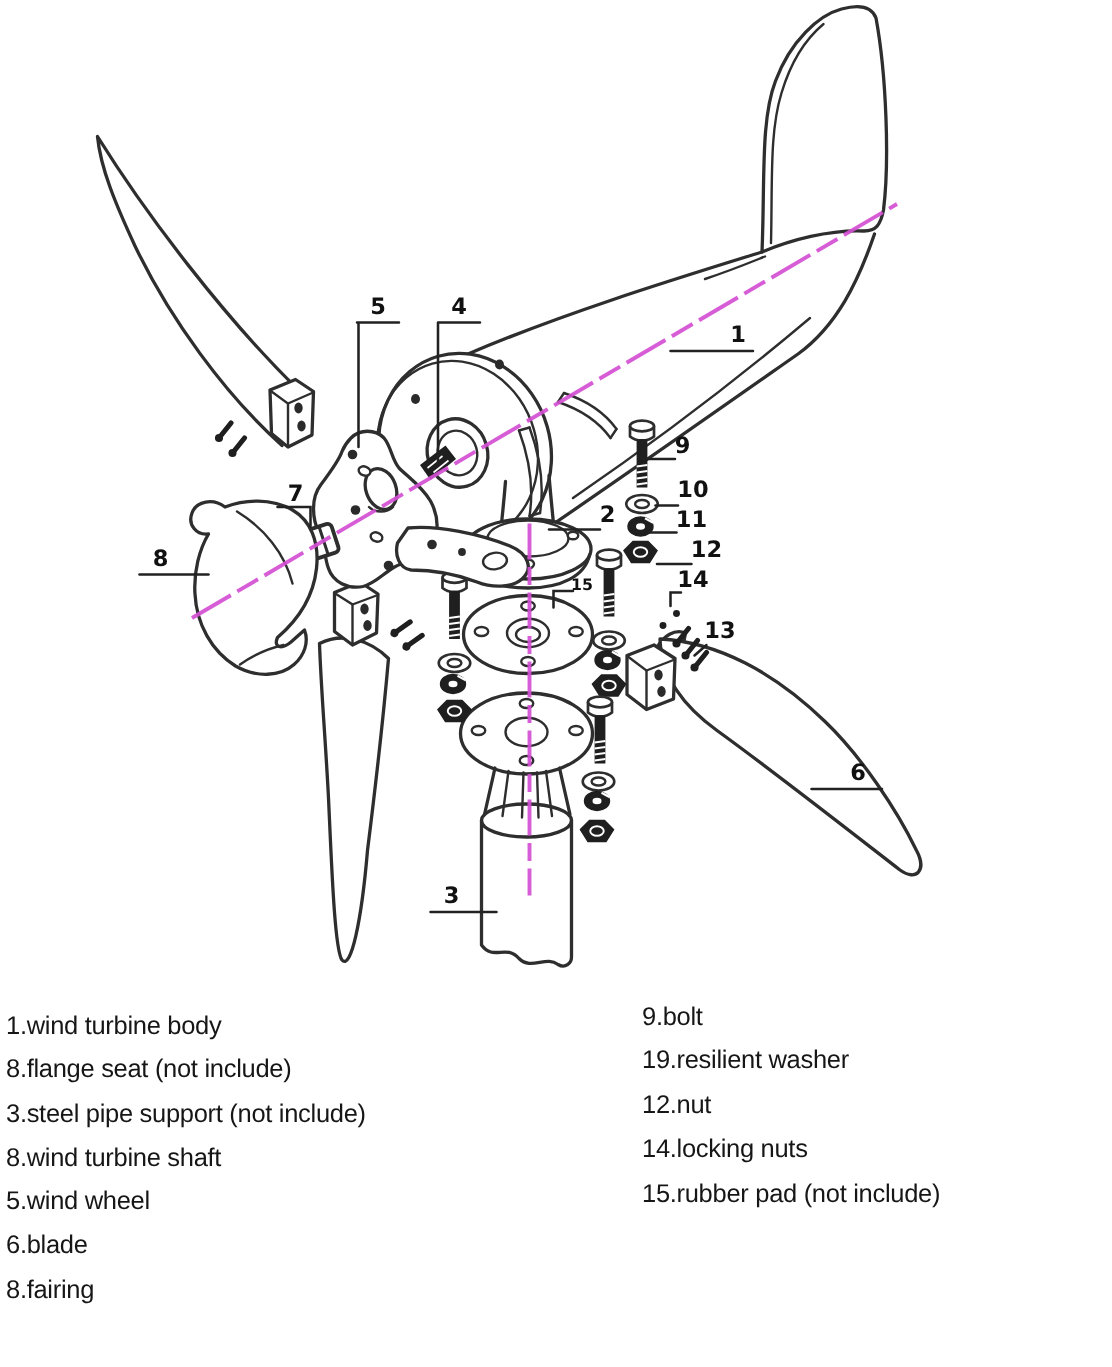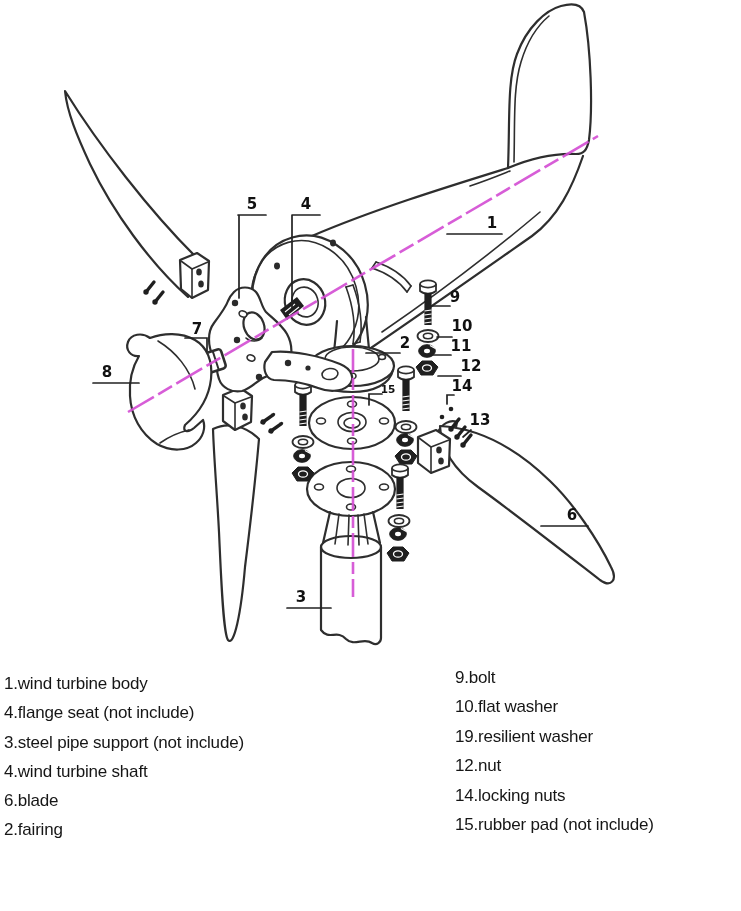--- a/index.html
+++ b/index.html
@@ -11,21 +11,21 @@
   .thin{stroke:#2e2e2e;stroke-width:1.6;fill:none;stroke-linecap:round;}
   .dark{fill:#1f1f1f;stroke:none;}
   .hole{fill:#2a2a2a;stroke:none;}
   .whole{fill:#ffffff;stroke:#2e2e2e;stroke-width:1.6;}
   .callout{font-family:"DejaVu Sans",sans-serif;font-weight:700;font-size:15px;fill:#111111;}
   .callout.small{font-size:10.5px;}
   .leader{stroke:#222222;stroke-width:1.7;fill:none;stroke-linecap:round;}
   .axis{stroke:#d44fd4;stroke-width:2.6;fill:none;opacity:0.92;}
   .col{position:absolute;font-family:"Liberation Sans",sans-serif;font-size:17px;color:#161616;white-space:nowrap;letter-spacing:-0.2px;}
   .col-left{left:4px;top:669px;line-height:29.25px;}
-  .col-right{left:428px;top:663px;line-height:29.4px;margin-left:27px;}
+  .col-right{left:428px;top:663px;line-height:29.4px;}
 </style>
 </head>
 <body>
 
 <div class="stage">
 
 <svg width="741" height="662" viewBox="0 0 741 662">
   <defs>
     <g id="boltdef">
       <path d="M -8,3 L -8,10 C -4,13.5 4,13.5 8,10 L 8,3" fill="#ffffff" stroke="#2e2e2e" stroke-width="1.8"></path>
@@ -289,27 +289,27 @@
     <path class="leader" d="M 287,608 L 331,608"></path>
   </g>
   <g>
     <text class="callout" x="572" y="520" text-anchor="middle">6</text>
     <path class="leader" d="M 541,526 L 588,526"></path>
   </g>
 </svg>
 
   <div class="col col-left">
     <div>1.wind turbine body</div>
-    <div>4.flange seat (not include)</div>
+    <div>8.flange seat (not include)</div>
     <div>3.steel pipe support (not include)</div>
-    <div>4.wind turbine shaft</div>
+    <div>8.wind turbine shaft</div>
+    <div>5.wind wheel</div>
     <div>6.blade</div>
-    <div>2.fairing</div>
+    <div>8.fairing</div>
   </div>
   <div class="col col-right">
     <div>9.bolt</div>
-    <div>10.flat washer</div>
     <div>19.resilient washer</div>
     <div>12.nut</div>
     <div>14.locking nuts</div>
     <div>15.rubber pad (not include)</div>
   </div>
 </div>
 
 </body></html>

